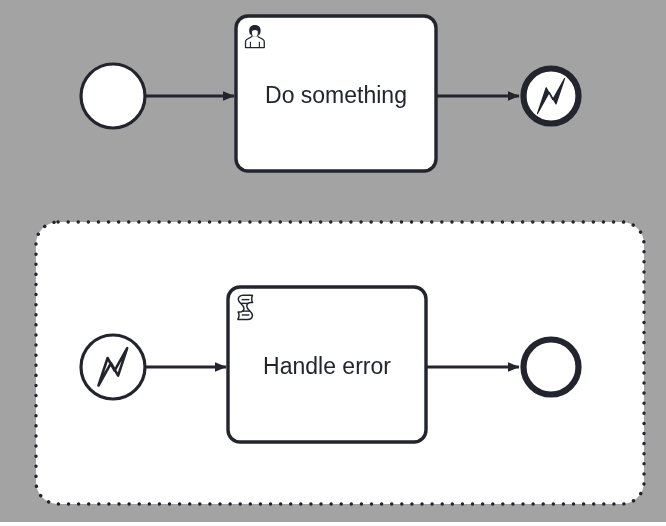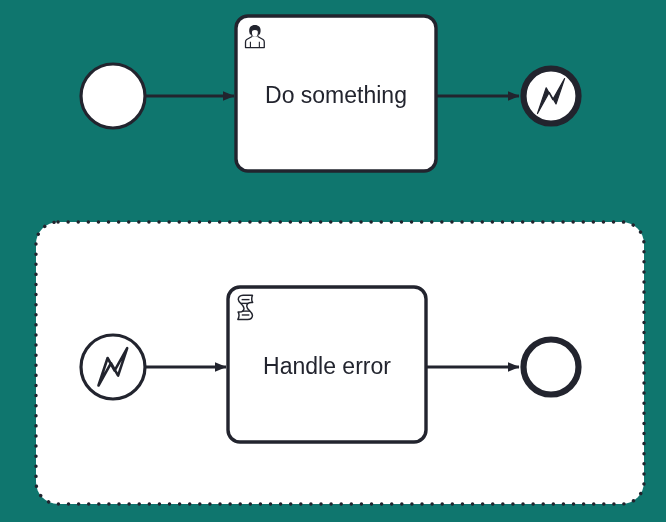--- a/index.html
+++ b/index.html
@@ -10,21 +10,21 @@
   body {
     width: 666px;
     height: 526px;
     font-family: "Liberation Sans", sans-serif;
     overflow: hidden;
   }
   #canvas {
     position: relative;
     width: 666px;
     height: 522px;
-    background: #0f766e;
+    background: #a3a3a3;
   }
   .layer {
     position: absolute;
     top: 0;
     left: 0;
     width: 666px;
     height: 526px;
   }
   .task-label {
     font-family: "Liberation Sans", sans-serif;

